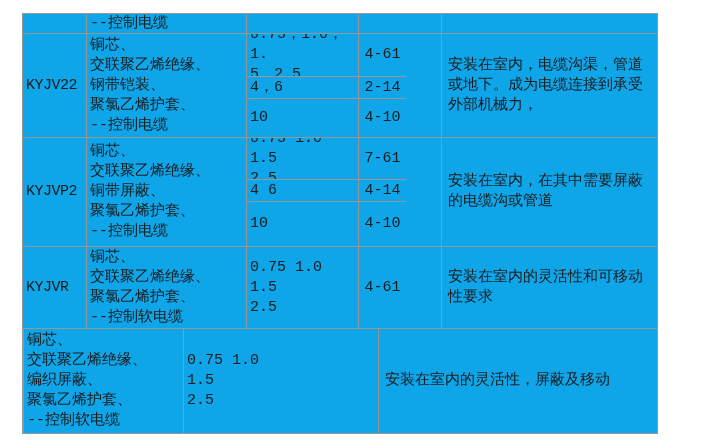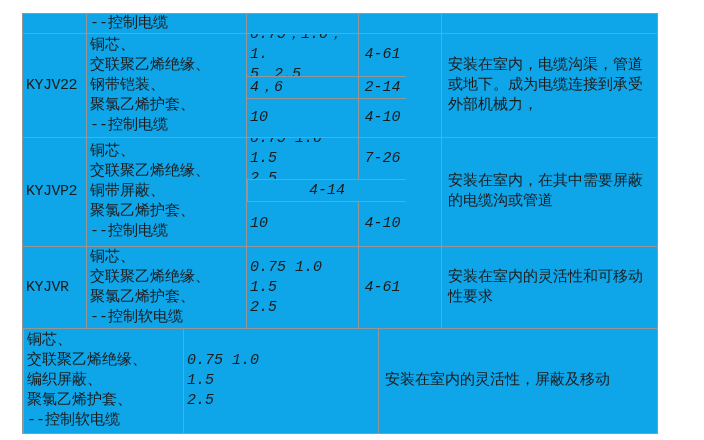--- a/index.html
+++ b/index.html
@@ -51,21 +51,20 @@
     display: flex;
     align-items: center;
     padding: 0 2px 0 3px;
   }
   .mid {
     width: 160px;
     flex: none;
     border-left: 1px solid #969696;
     display: flex;
     flex-direction: column;
-    font-style: italic;
   }
   .subrow {
     display: flex;
     flex: 1 1 auto;
   }
   .subrow + .subrow { border-top: 1px solid #969696; }
   .c-sizes {
     width: 111px;
     flex: none;
     display: flex;
@@ -149,23 +148,24 @@
     <div class="cell c-model">KYJVP2</div>
     <div class="cell c-desc">铜芯、
 交联聚乙烯绝缘、
 铜带屏蔽、
 聚氯乙烯护套、
 --控制电缆</div>
     <div class="mid">
       <div class="subrow s0">
         <div class="cell c-sizes">0.75 1.0 1.5
 2.5</div>
-        <div class="cell c-cores">7-26</div>
+        <div class="cell c-cores">7-61</div>
       </div>
       <div class="subrow s1">
+        <div class="cell c-sizes">4 6</div>
         <div class="cell c-cores">4-14</div>
       </div>
       <div class="subrow s2">
         <div class="cell c-sizes">10</div>
         <div class="cell c-cores">4-10</div>
       </div>
     </div>
     <div class="cell c-usage">安装在室内，在其中需要屏蔽的电缆沟或管道</div>
   </div>
 

